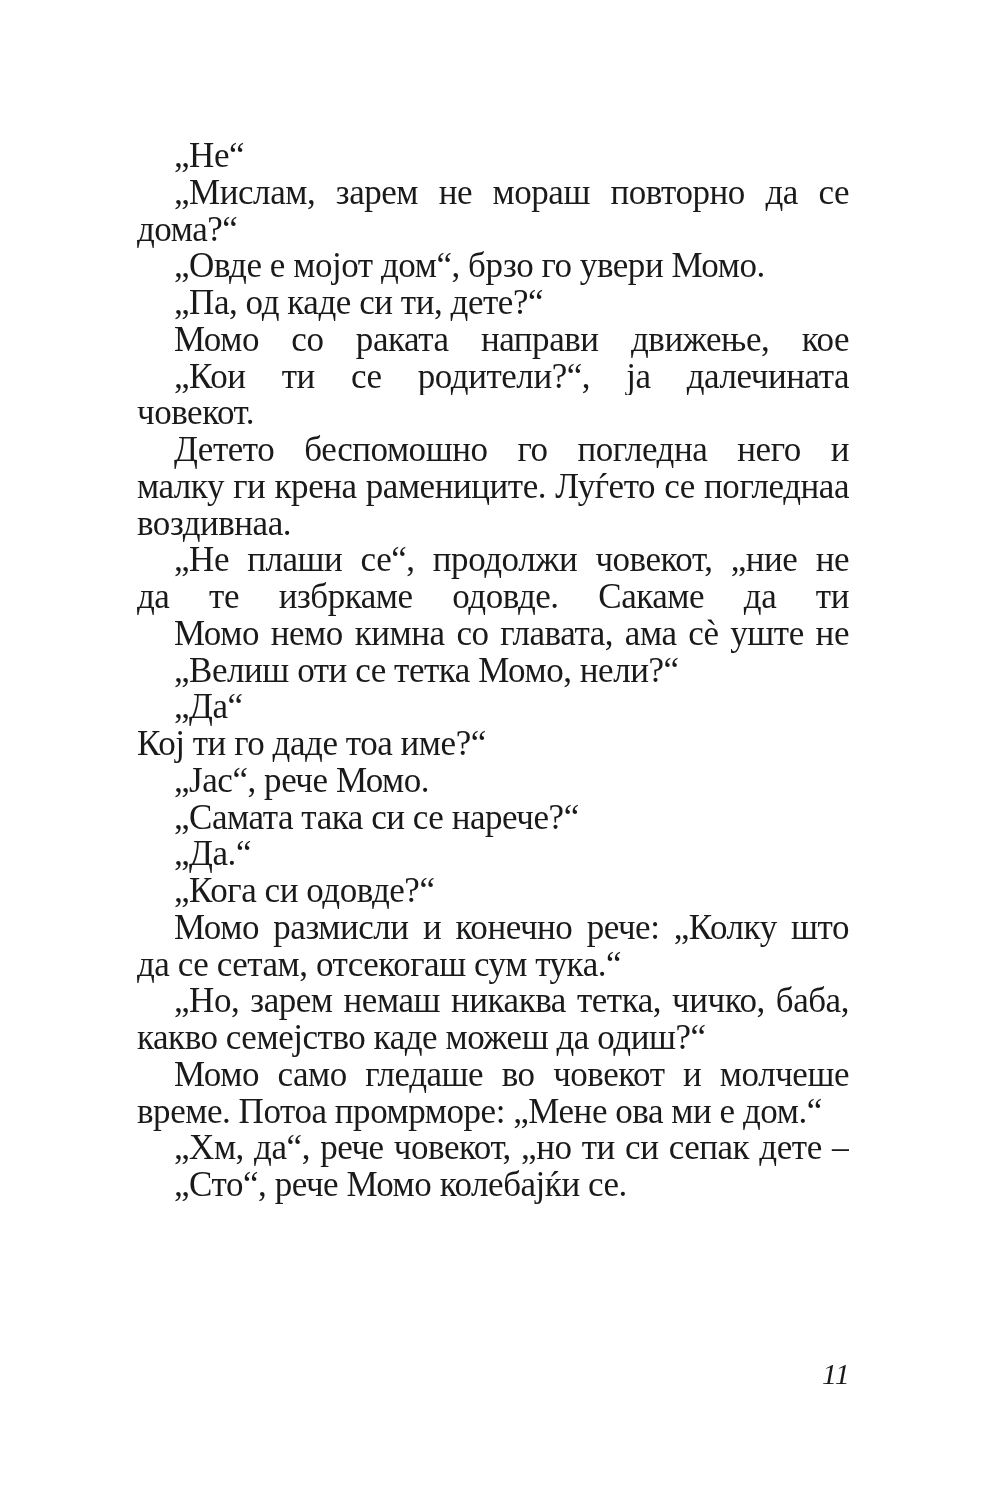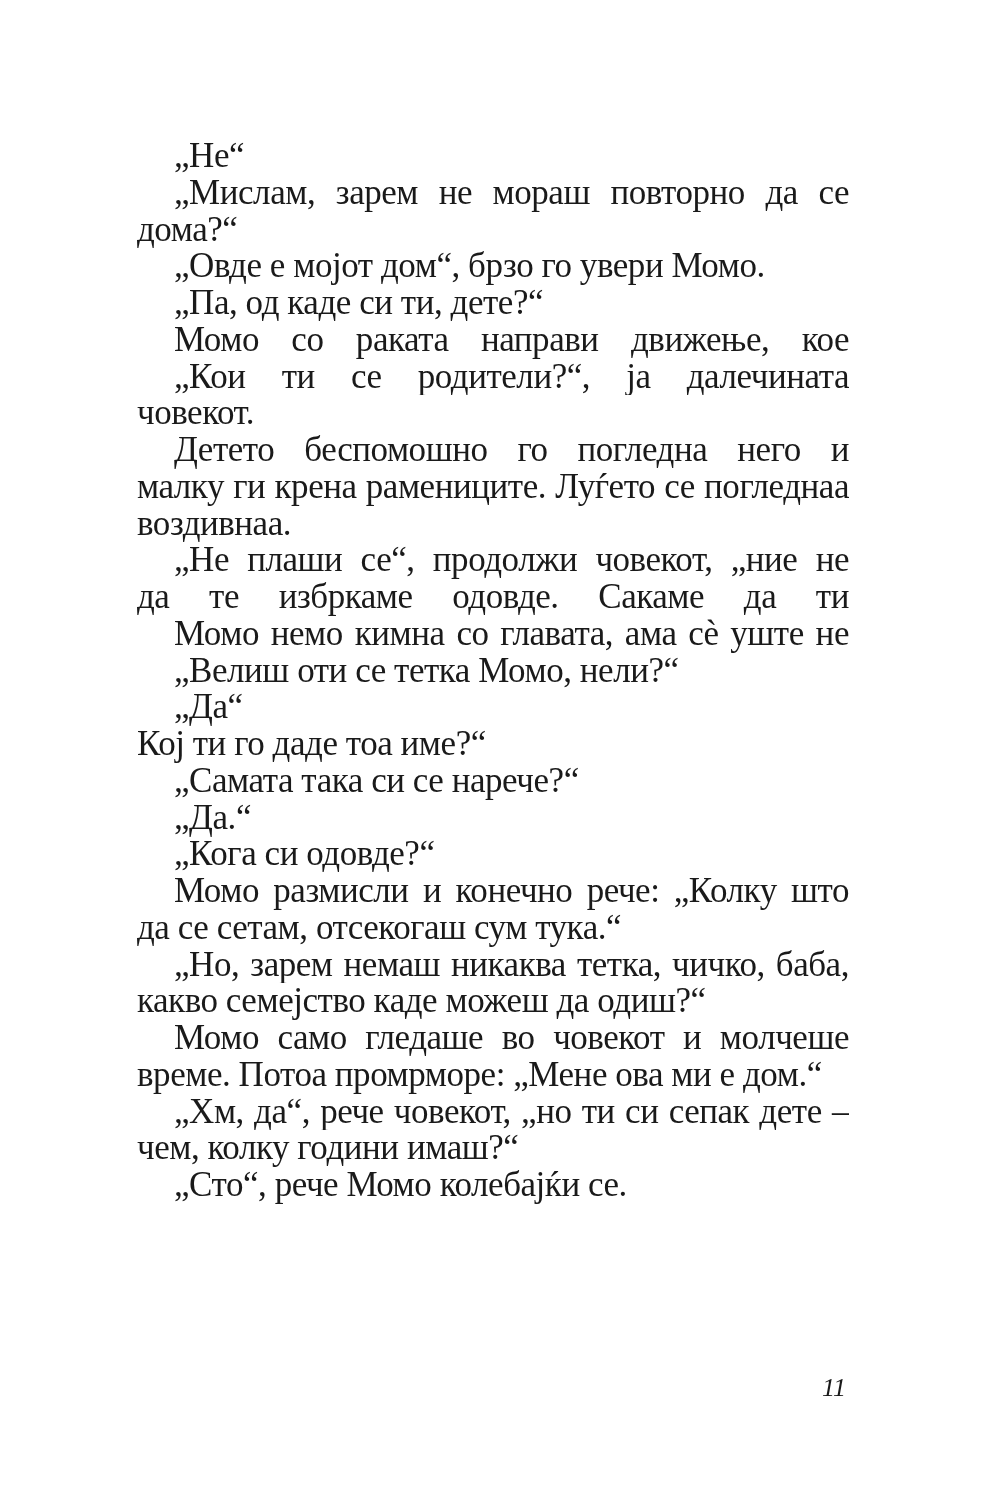--- a/index.html
+++ b/index.html
@@ -9,21 +9,21 @@
     font-family: "Liberation Serif", serif;
     font-size: 35px; line-height: 36.75px; color: #1a1a1a;
     letter-spacing: -0.45px;
   }
   .line { white-space: nowrap; height: 36.75px; }
   .line.indent { padding-left: 37px; }
   .line.justify { text-align: justify; text-align-last: justify; white-space: normal; overflow: hidden; }
   .page-number {
     position: absolute; left: 822px; top: 1357px;
     font-family: "Liberation Serif", serif; font-style: italic;
-    font-size: 26px; color: #1a1a1a; margin-top: 16px;
+    font-size: 30px; color: #1a1a1a;
   }
 </style>
 </head>
 <body>
 
 <div class="page" id="page-body">
     <div class="line indent">„Не“</div>
     <div class="line indent justify">„Мислам, зарем не мораш повторно да се вратиш</div>
     <div class="line">дома?“</div>
     <div class="line indent">„Овде е мојот дом“, брзо го увери Момо.</div>
@@ -33,26 +33,26 @@
     <div class="line">човекот.</div>
     <div class="line indent justify">Детето беспомошно го погледна него и другите и</div>
     <div class="line justify">малку ги крена рамениците. Луѓето се погледнаа и</div>
     <div class="line">воздивнаа.</div>
     <div class="line indent justify">„Не плаши се“, продолжи човекот, „ние не сакаме</div>
     <div class="line justify">да те избркаме одовде. Сакаме да ти помогнеме.“</div>
     <div class="line indent justify">Момо немо кимна со главата, ама сѐ уште не беше</div>
     <div class="line indent">„Велиш оти се тетка Момо, нели?“</div>
     <div class="line indent">„Да“</div>
     <div class="line">Кој ти го даде тоа име?“</div>
+    <div class="line indent">„Јас“, рече Момо.</div>
     <div class="line indent">„Самата така си се нарече?“</div>
     <div class="line indent">„Да.“</div>
     <div class="line indent">„Кога си одовде?“</div>
     <div class="line indent justify">Момо размисли и конечно рече: „Колку што можам</div>
     <div class="line">да се сетам, отсекогаш сум тука.“</div>
     <div class="line indent justify">„Но, зарем немаш никаква тетка, чичко, баба, ни-</div>
     <div class="line">какво семејство каде можеш да одиш?“</div>
     <div class="line indent justify">Момо само гледаше во човекот и молчеше извесно</div>
     <div class="line">време. Потоа промрморе: „Мене ова ми е дом.“</div>
     <div class="line indent justify">„Хм, да“, рече човекот, „но ти си сепак дете – впро-</div>
-    <div class="line">чем, колку години имаш?“</div>
     <div class="line indent">„Сто“, рече Момо колебајќи се.</div>
   </div>
 <div class="page-number">11</div>
 
 </body></html>

